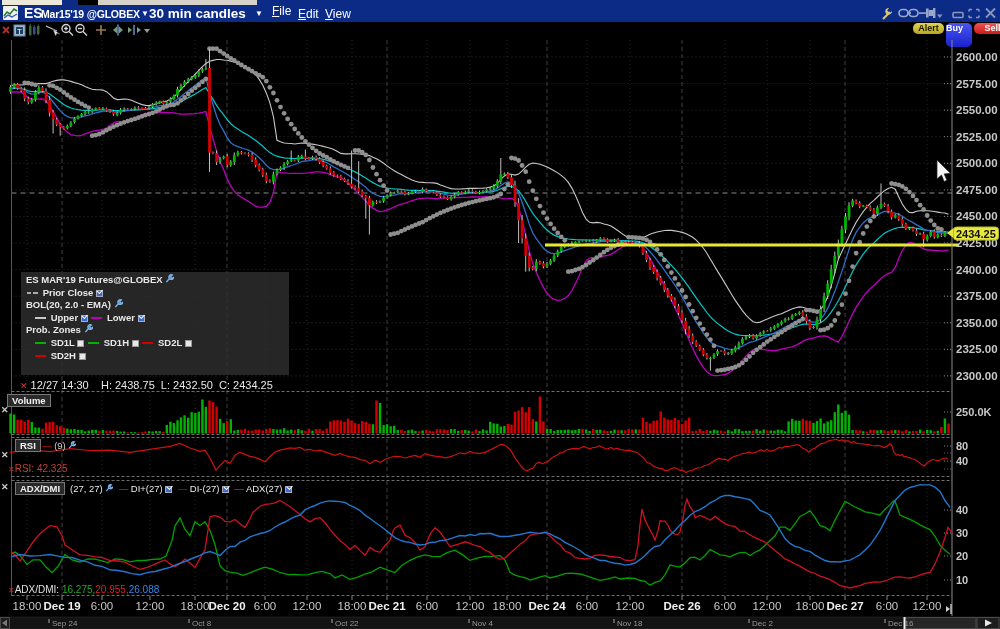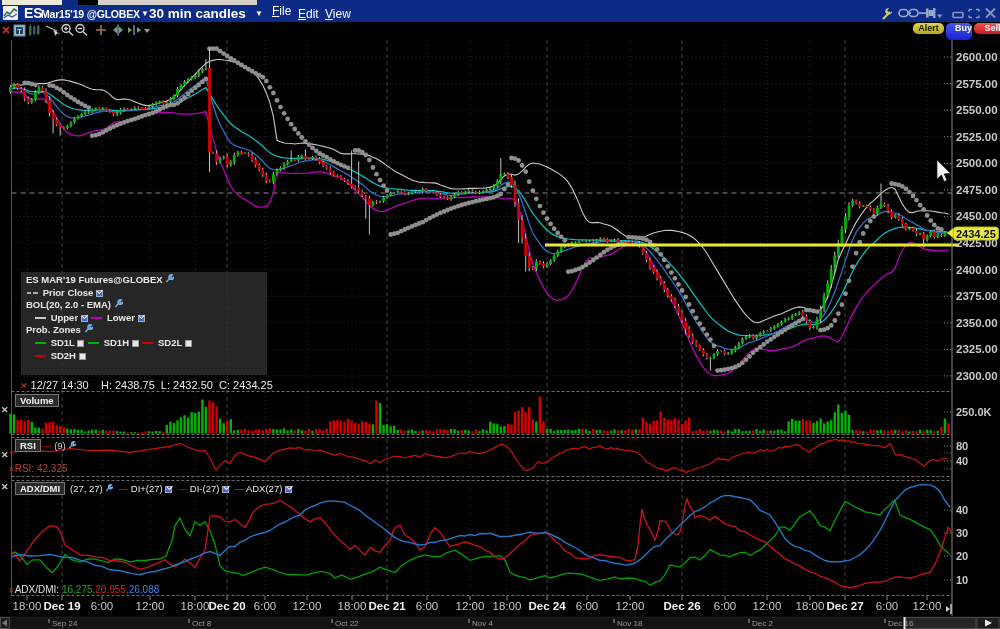--- a/index.html
+++ b/index.html
@@ -92,21 +92,21 @@
  </g>
  <g>
   <path d="M128,7 l4,-3 0,6 z" fill="#7a9a7a" transform="rotate(180 130 7)"></path>
   <line x1="134" y1="2" x2="134" y2="12" stroke="#4a6a9a" stroke-width="2"></line>
   <path d="M137,4 l4,3 -4,3 z" fill="#7a9a7a"></path>
   <path d="M144,6 l6,0 -3,4 z" fill="#9a9a9a"></path>
  </g>
 </svg>
 
 <div class="abs" style="left:913px;top:22.5px;width:31px;height:11px;background:linear-gradient(#e0d355,#b8a81e);border-radius:5px;color:#1a1a00;font-size:9px;font-weight:bold;text-align:center;line-height:11px;">Alert</div>
-<div class="abs" style="left:946px;top:22.5px;width:26px;height:17px;background:linear-gradient(#4a55f0,#1a22cc);border-radius:5px;color:#fff;font-size:9px;font-weight:bold;text-align:right;line-height:11px;">Buy</div>
+<div class="abs" style="left:946px;top:22.5px;width:26px;height:24px;background:linear-gradient(#4a55f0,#1a22cc);border-radius:5px;color:#fff;font-size:9px;font-weight:bold;text-align:left;line-height:11px;">Buy</div>
 <div class="abs" style="left:974px;top:22.5px;width:37px;height:11px;background:linear-gradient(#f05555,#cc1a1a);border-radius:5px;color:#fff;font-size:9px;font-weight:bold;text-align:center;line-height:11px;">Sell</div>
 
 <svg class="abs" style="left:0;top:0;" width="1000" height="629" viewBox="0 0 1000 629">
 <line x1="11.5" y1="375.9" x2="962" y2="375.9" stroke="#2e2e2e" stroke-width="1" stroke-dasharray="1,3"></line>
 <line x1="11.5" y1="349.3" x2="962" y2="349.3" stroke="#2e2e2e" stroke-width="1" stroke-dasharray="1,3"></line>
 <line x1="11.5" y1="322.8" x2="962" y2="322.8" stroke="#2e2e2e" stroke-width="1" stroke-dasharray="1,3"></line>
 <line x1="11.5" y1="296.2" x2="962" y2="296.2" stroke="#2e2e2e" stroke-width="1" stroke-dasharray="1,3"></line>
 <line x1="11.5" y1="269.6" x2="962" y2="269.6" stroke="#2e2e2e" stroke-width="1" stroke-dasharray="1,3"></line>
 <line x1="11.5" y1="243" x2="962" y2="243" stroke="#2e2e2e" stroke-width="1" stroke-dasharray="1,3"></line>
 <line x1="11.5" y1="216.4" x2="962" y2="216.4" stroke="#2e2e2e" stroke-width="1" stroke-dasharray="1,3"></line>
@@ -1335,39 +1335,39 @@
       <text x="752" y="626">Dec 2</text>
       <text x="888" y="626">Dec 16</text>
     </g>
 <path d="M937,160 l0,19 4.5,-4 2.6,6.5 2.8,-1.2 -2.7,-6.4 6.2,-0.6 z" fill="#f5f5f5" stroke="#222" stroke-width="0.7"></path>
 </svg>
 
 <div class="abs" style="left:1px;top:405px;color:#ccc;font-size:9px;font-weight:bold;">✕</div>
 <div class="abs" style="left:1px;top:450px;color:#ccc;font-size:9px;font-weight:bold;">✕</div>
 <div class="abs" style="left:1px;top:482px;color:#ccc;font-size:9px;font-weight:bold;">✕</div>
 
-<div class="abs" style="left:21px;top:272px;width:246px;height:103px;background:rgba(46,46,46,0.82);color:#e8e8e8;font-size:9.5px;font-weight:bold;line-height:12.6px;padding:2px 0 4px 5px;white-space:nowrap;">
+<div class="abs" style="left:21px;top:272px;width:268px;height:103px;background:rgba(46,46,46,0.82);color:#e8e8e8;font-size:9.5px;font-weight:bold;line-height:12.6px;padding:2px 0 4px 5px;white-space:nowrap;">
 <div>ES MAR'19 Futures@GLOBEX <svg width="9" height="9" viewBox="0 0 10 10">
         <path d="M8,1 a2.6,2.6 0 1,0 1.5,3 l-2,1 -1.4,-2 z M4.5,5.5 l-3,3.5" stroke="#7ab2e8" stroke-width="1.6" fill="none"></path>
       </svg></div>
 <div><span class="ls" style="background:linear-gradient(90deg,#aaa 0 4.5px,rgba(0,0,0,0) 4.5px 6.5px,#aaa 6.5px 11px);"></span> Prior Close <span class="ckd"></span></div>
 <div>BOL(20, 2.0 - EMA) <svg width="9" height="9" viewBox="0 0 10 10">
         <path d="M8,1 a2.6,2.6 0 1,0 1.5,3 l-2,1 -1.4,-2 z M4.5,5.5 l-3,3.5" stroke="#7ab2e8" stroke-width="1.6" fill="none"></path>
       </svg></div>
 <div style="padding-left:8px;"><span class="ls" style="background:#c8c8c8;"></span> Upper <span class="ckd"></span> <span class="ls" style="background:#bb00bb;"></span> Lower <span class="ckd"></span></div>
 <div>Prob. Zones <svg width="9" height="9" viewBox="0 0 10 10">
         <path d="M8,1 a2.6,2.6 0 1,0 1.5,3 l-2,1 -1.4,-2 z M4.5,5.5 l-3,3.5" stroke="#7ab2e8" stroke-width="1.6" fill="none"></path>
       </svg></div>
 <div style="padding-left:8px;"><span class="ls" style="background:#00b300;"></span> SD1L <span class="unc"></span> <span class="ls" style="background:#00b300;"></span> SD1H <span class="unc"></span> <span class="ls" style="background:#d40000;"></span> SD2L <span class="unc"></span></div>
 <div style="padding-left:8px;"><span class="ls" style="background:#d40000;"></span> SD2H <span class="unc"></span></div>
 </div>
 
 <div class="abs" style="left:20px;top:379px;color:#e8e8e8;font-size:11px;white-space:nowrap;"><span style="color:#c04040;font-size:9px;">✕</span> 12/27 14:30&nbsp;&nbsp;&nbsp;&nbsp;H: 2438.75&nbsp;&nbsp;L: 2432.50&nbsp;&nbsp;C: 2434.25</div>
 
-<div class="abs hdrbox" style="left:15px;top:394px;font-size:9.5px;height:13px;line-height:12px;">Volume</div>
+<div class="abs hdrbox" style="left:7px;top:394px;font-size:9.5px;height:13px;line-height:12px;">Volume</div>
 
 <div class="abs hdrbox" style="left:15px;top:439px;font-size:9.5px;height:13px;line-height:12px;">RSI</div>
 <div class="abs" style="left:42px;top:440px;color:#ccc;font-size:9.5px;"><span style="color:#cc1111;">—</span> (9) <svg width="8" height="8" viewBox="0 0 10 10">
       <path d="M8,1 a2.6,2.6 0 1,0 1.5,3 l-2,1 -1.4,-2 z M4.5,5.5 l-3,3.5" stroke="#7ab2e8" stroke-width="1.6" fill="none"></path>
     </svg></div>
 <div class="abs" style="left:8px;top:463px;color:#bb4433;font-size:10px;"><span style="font-size:8px;color:#aa3322;">✕</span>RSI: 42.325</div>
 
 <div class="abs hdrbox" style="left:15px;top:482px;font-size:9.5px;height:13px;line-height:12px;">ADX/DMI</div>
 <div class="abs" style="left:70px;top:483px;color:#e8e8e8;font-size:9.5px;white-space:nowrap;">(27, 27) <svg width="8" height="8" viewBox="0 0 10 10">
       <path d="M8,1 a2.6,2.6 0 1,0 1.5,3 l-2,1 -1.4,-2 z M4.5,5.5 l-3,3.5" stroke="#7ab2e8" stroke-width="1.6" fill="none"></path>

